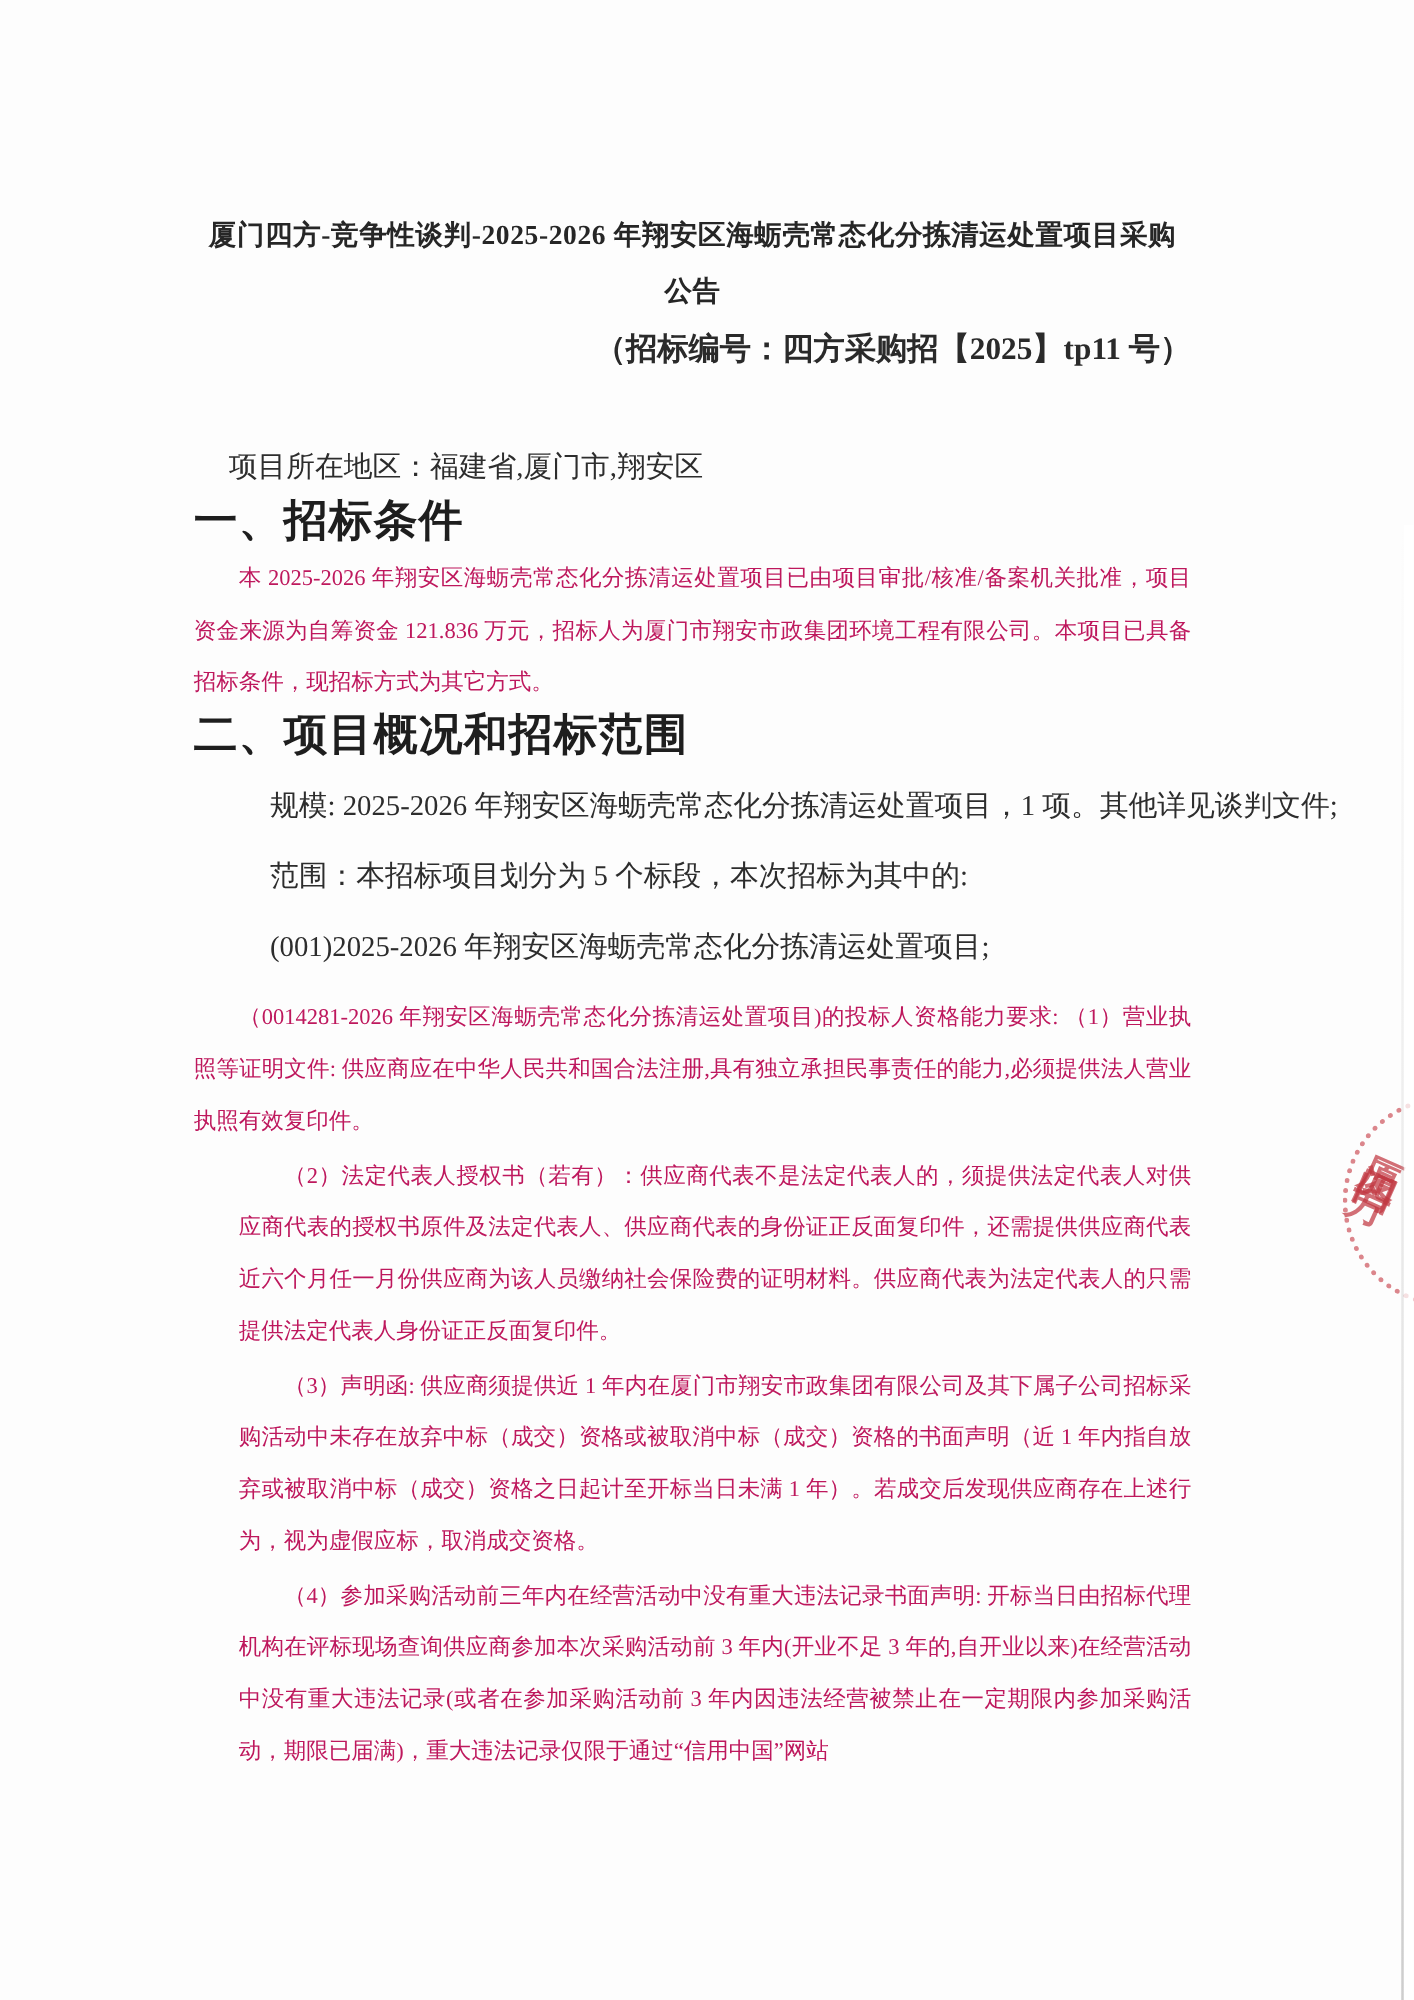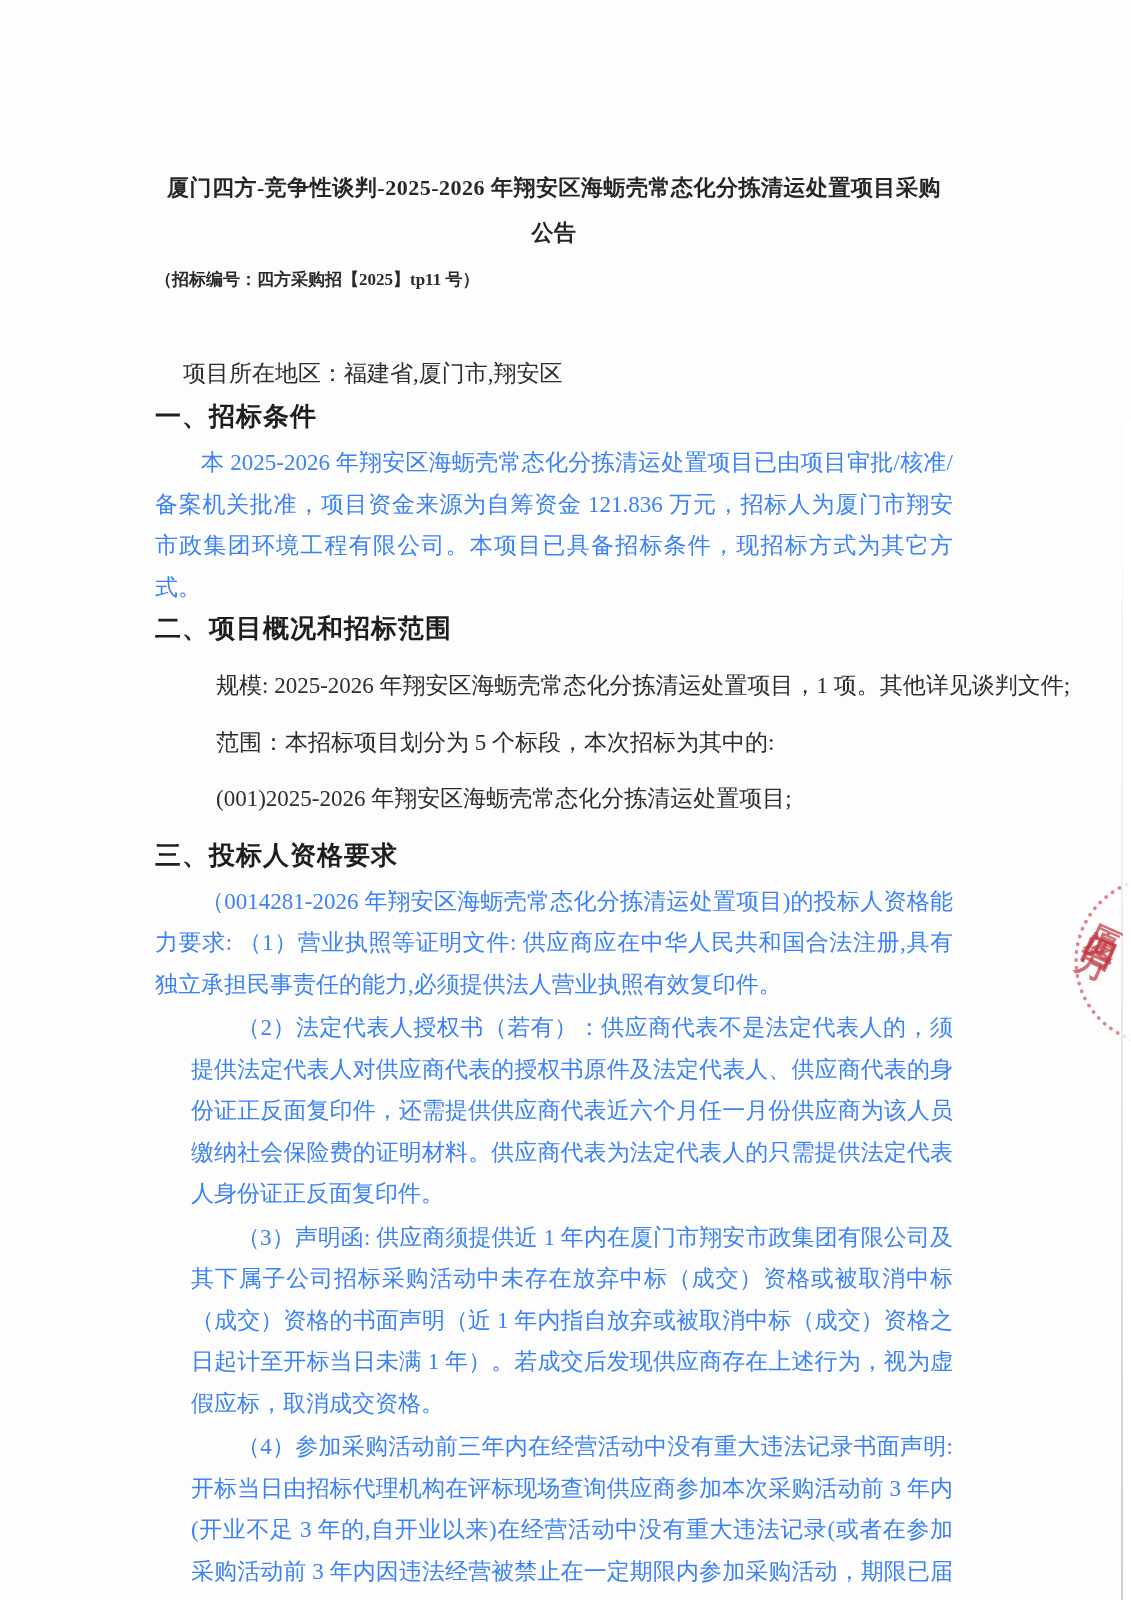--- a/index.html
+++ b/index.html
@@ -21,50 +21,50 @@
   .title-line {
     text-align: center;
     font-size: 22px;
     font-weight: 700;
     line-height: 45px;
     letter-spacing: 0.5px;
     white-space: nowrap;
     color: #262626;
   }
   .subtitle {
-    text-align: left;
-    font-size: 17px;
+    text-align: right;
+    font-size: 25px;
     font-weight: 600;
     line-height: 42px;
     margin-top: 4px;
     white-space: nowrap;
     color: #2a2a2a;
   }
   .location {
     margin-top: 52px;
     padding-left: 28px;
     font-size: 23px;
     line-height: 41px;
   }
   h2.sec-heading {
-    font-size: 26px;
+    font-size: 35px;
     font-weight: 700;
     line-height: 42px;
     margin: 0;
     color: #1e1e1e;
     letter-spacing: 1px;
   }
   h2.m1 { margin-top: 2px; }
   .para {
-    font-size: 23px;
+    font-size: 18px;
     line-height: 41.5px;
     margin: 0;
     text-align: justify;
     text-indent: 2em;
-    color: #3b82f6;
+    color: #be185d;
   }
   .para.m { margin-top: 4px; }
   .para.m2 { margin-top: 2px; margin-left: 36px; }
   .line-para {
     font-size: 23px;
     line-height: 41.5px;
     margin: 15px;
     text-indent: 2em;
     white-space: nowrap;
     color: #2d2d2d;
@@ -129,21 +129,20 @@
   <div class="location">项目所在地区：福建省,厦门市,翔安区</div>
 
   <h2 class="sec-heading m1">一、招标条件</h2>
   <p class="para m">本 2025-2026 年翔安区海蛎壳常态化分拣清运处置项目已由项目审批/核准/备案机关批准，项目资金来源为自筹资金 121.836 万元，招标人为厦门市翔安市政集团环境工程有限公司。本项目已具备招标条件，现招标方式为其它方式。</p>
 
   <h2 class="sec-heading">二、项目概况和招标范围</h2>
   <p class="line-para">规模: 2025-2026 年翔安区海蛎壳常态化分拣清运处置项目，1 项。其他详见谈判文件;</p>
   <p class="line-para">范围：本招标项目划分为 5 个标段，本次招标为其中的:</p>
   <p class="line-para">(001)2025-2026 年翔安区海蛎壳常态化分拣清运处置项目;</p>
 
-  <h2 class="sec-heading">三、投标人资格要求</h2>
   <p class="para m">（0014281-2026 年翔安区海蛎壳常态化分拣清运处置项目)的投标人资格能力要求: （1）营业执照等证明文件: 供应商应在中华人民共和国合法注册,具有独立承担民事责任的能力,必须提供法人营业执照有效复印件。</p>
   <p class="para m2">（2）法定代表人授权书（若有）：供应商代表不是法定代表人的，须提供法定代表人对供应商代表的授权书原件及法定代表人、供应商代表的身份证正反面复印件，还需提供供应商代表近六个月任一月份供应商为该人员缴纳社会保险费的证明材料。供应商代表为法定代表人的只需提供法定代表人身份证正反面复印件。</p>
   <p class="para m2">（3）声明函: 供应商须提供近 1 年内在厦门市翔安市政集团有限公司及其下属子公司招标采购活动中未存在放弃中标（成交）资格或被取消中标（成交）资格的书面声明（近 1 年内指自放弃或被取消中标（成交）资格之日起计至开标当日未满 1 年）。若成交后发现供应商存在上述行为，视为虚假应标，取消成交资格。</p>
   <p class="para m2">（4）参加采购活动前三年内在经营活动中没有重大违法记录书面声明: 开标当日由招标代理机构在评标现场查询供应商参加本次采购活动前 3 年内(开业不足 3 年的,自开业以来)在经营活动中没有重大违法记录(或者在参加采购活动前 3 年内因违法经营被禁止在一定期限内参加采购活动，期限已届满)，重大违法记录仅限于通过“信用中国”网站</p>
 
 </div>
 
 <div class="stamp">
   <span class="stamp-text">厦门四方</span>
 </div>

